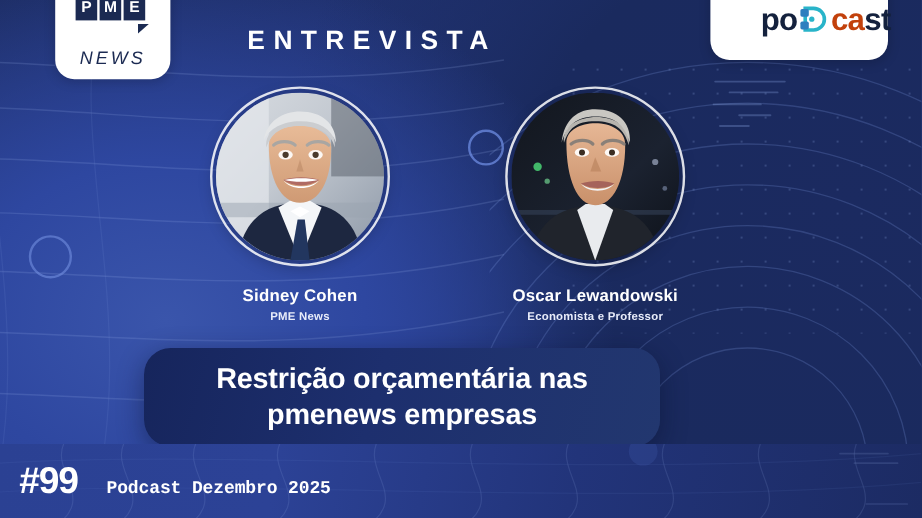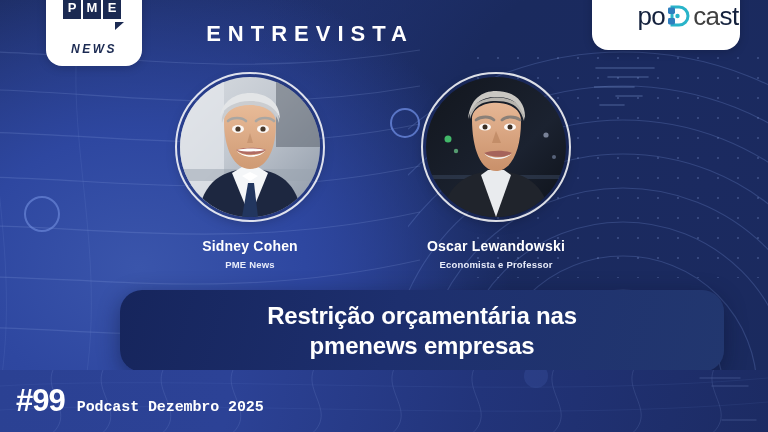--- a/index.html
+++ b/index.html
@@ -54,27 +54,27 @@
   .pme-box {
     width:18px; height:22px; background:#1b2a52; color:#fff;
     font-size:13px; font-weight:bold; line-height:22px; text-align:center;
     letter-spacing:0;
   }
   .pme-tail {
     position:absolute; right:1px; bottom:-7px;
     width:0; height:0; border-left:9px solid #1b2a52; border-bottom:8px solid transparent;
   }
   .pme-news {
-    margin-top:19px; font-size:12px; font-style:italic; font-weight:bold;
+    margin-top:19px; font-size:15px; font-style:italic; font-weight:normal;
     letter-spacing:2.5px; color:#1b2a52;
   }
   .chip-pod { right:28px; top:-18px; width:148px; height:68px; border-radius:0 0 16px 16px; }
-  .pod-word { font-size:26px; font-weight:normal; letter-spacing:-.6px; display:flex; align-items:center;margin-left:44px; }
+  .pod-word { font-size:26px; font-weight:bold; letter-spacing:-.6px; display:flex; align-items:center;margin-left:44px; }
   .pod-a { color:#14213d; }
-  .pod-b { color:#404040; }
+  .pod-b { color:#c2410c; }
   .pod-icon { position:relative; width:26px; height:24px; margin:0 1px; }
 
   
   .entrevista {
     position:absolute; top:21px; left:0; width:620px; text-align:center;
     color:#ffffff; font-size:22px; font-weight:bold; letter-spacing:7px;
   }
 
   
   .speaker { position:absolute; text-align:center; width:220px; }
@@ -91,41 +91,41 @@
   }
   .sp-name {
     margin-top:16px; color:#fff; font-size:14px; font-weight:bold; letter-spacing:.2px;
   }
   .sp-role {
     margin-top:5px; color:#e8ecfa; font-size:9.5px; font-weight:bold; letter-spacing:.2px;
   }
 
   
   .panel {
-    position:absolute; left:120px; top:290px; width:604px; height:82px;
+    position:absolute; left:120px; top:290px; width:430px; height:82px;
     border-radius:22px;
     background:linear-gradient(105deg, #16255c 0%, #1d2f6e 45%, #22376f 100%);
     box-shadow:0 6px 22px rgba(8,16,45,.45);
     display:flex; align-items:center; justify-content:center;
   }
   .headline {
     color:#fff; font-size:24px; font-weight:bold; line-height:1.25;
     text-align:center; letter-spacing:-.2px; padding:0 26px;
   }
 
   
   .bottombar {
     position:absolute; left:0; bottom:0; width:768px; height:62px;
     background:linear-gradient(100deg,#2b4193 0%,#2c4296 30%,#22347a 62%,#1c2b63 100%);
     overflow:hidden;
   }
   .bb-lines { position:absolute; inset:0; opacity:.35; }
   .bb-left {
     position:absolute; left:16px; top:50%; transform:translateY(-50%);
-    display:flex; align-items:baseline; gap:12px;
+    display:flex; align-items:baseline; gap:24px;
   }
   .ep-num { color:#fff; font-size:31px; font-weight:bold; letter-spacing:-1px; }
   .ep-label { color:#fff; font-size:15px; font-weight:bold; letter-spacing:-.1px;font-family:Liberation Mono, monospace; }
   .bb-site {
     position:absolute; right:22px; top:50%; transform:translateY(-50%);
     color:#eef2ff; font-size:14px; letter-spacing:.2px;
   }
 </style>
 </head>
 <body>

